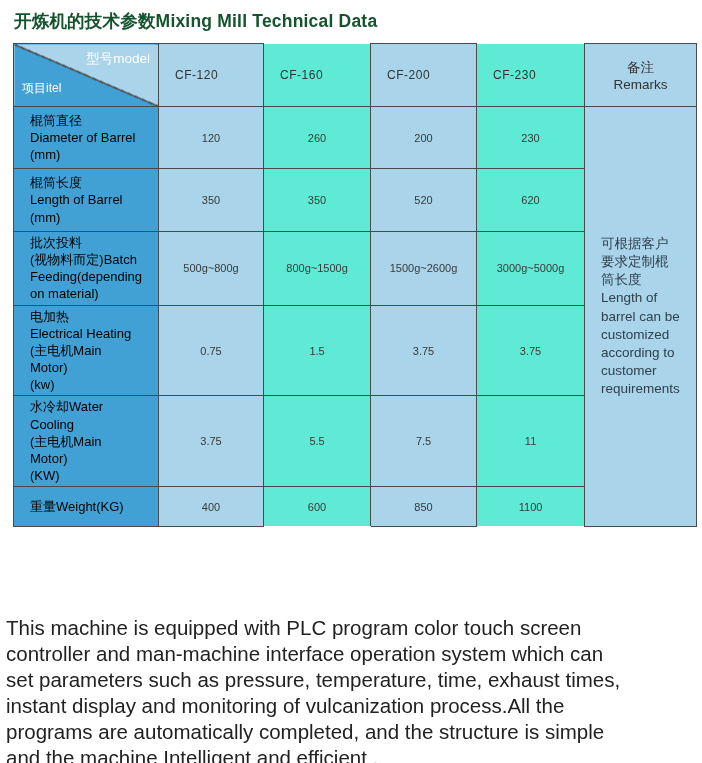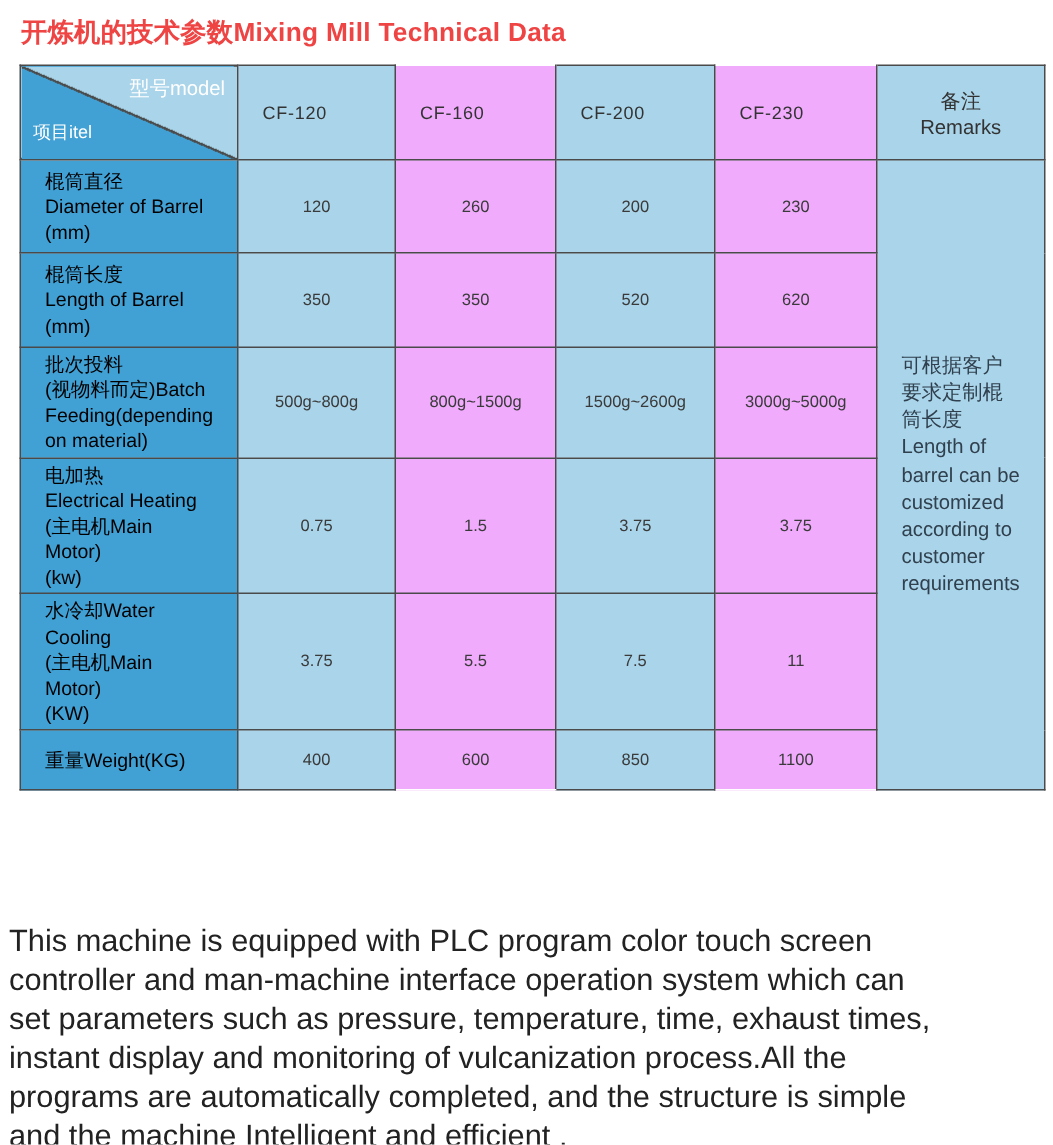--- a/index.html
+++ b/index.html
@@ -3,35 +3,35 @@
 <meta charset="utf-8">
 <style>
   html,body{margin:0;padding:0;}
   body{
     width:702px;height:763px;background:#ffffff;
     font-family:"Liberation Sans",sans-serif;
     position:relative;overflow:hidden;
   }
   .page-title{
     margin:9px 0 0 14px;
-    color:#ef4444;font-size:17.5px;font-weight:600;letter-spacing:.2px;
+    color:#14532d;font-size:17.5px;font-weight:600;letter-spacing:.2px;
   }
   table.spec{
     border-collapse:collapse;table-layout:fixed;
     margin:10px 0 0 13px;
   }
   table.spec td{
     border:1px solid #4a4a4a;
     padding:2px 16px;
     vertical-align:middle;
     box-sizing:border-box;
   }
   .c-dark{background:#41a0d4;}
   .c-blue{background:#a9d4e9;}
-  .c-white{background:#f0abfc;}
+  .c-white{background:#5eead4;}
   
   .bt-w{border-top-color:#ffffff !important;}
   .bb-w{border-bottom-color:#ffffff !important;}
 
   td.corner{
     position:relative;padding:0;
     background:linear-gradient(to bottom left,
       #a9d4e9 49.3%, #4a4a4a 49.3% 50.7%, #41a0d4 50.7%);
   }
   .corner-top{

